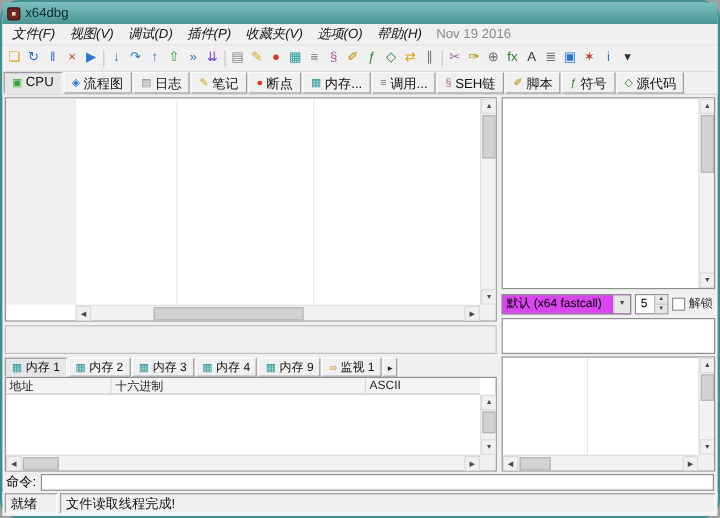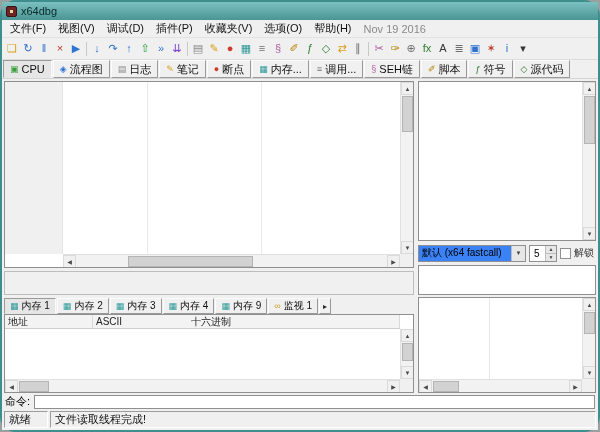--- a/index.html
+++ b/index.html
@@ -65,21 +65,21 @@
   .sb-thumb { position:absolute; background:#d2d2d2; border:1px solid #b4b4b4; }
   .vscroll .sb-thumb { left:1px; width:11px; }
   .hscroll .sb-thumb { top:1px; height:11px; }
   .sb-corner { position:absolute; right:0; bottom:0; width:13px; height:13px; background:#f0f0f0; }
 
   
   #fpu-header { flex:0 0 15px; background:#f0f0f0; border:1px solid #c6c6c6;
                 display:flex; align-items:center; padding:0 4px; font-size:10px; color:#222; }
   #registers { flex:1; }
   #conv-row { flex:0 0 18px; display:flex; align-items:center; gap:3px; }
-  .dropdown { flex:1; height:17px; background:#3b82f6; border:1px solid #8f8f8f; display:flex;
+  .dropdown { flex:1; height:17px; background:#d946ef; border:1px solid #8f8f8f; display:flex;
               align-items:center; font-size:10px; padding-left:3px; position:relative;
               white-space:nowrap; overflow:hidden; }
   .dd-btn { position:absolute; right:0; top:0; width:14px; height:15px; background:#e7e7e7;
             border-left:1px solid #bdbdbd; display:flex; align-items:center; justify-content:center;
             font-size:6px; color:#444; }
   .spinner { width:28px; height:17px; background:#fff; border:1px solid #8f8f8f; position:relative;
              font-size:10px; display:flex; align-items:center; padding-left:4px; }
   .spin-btns { position:absolute; right:0; top:0; width:11px; height:15px; display:flex;
                flex-direction:column; }
   .spin-btns span { flex:1; display:flex; align-items:center; justify-content:center;
@@ -121,21 +121,21 @@
 <body>
 
 <div id="win" style="border-color: rgb(62, 142, 142); border-radius: 16px;">
 
   <div id="titlebar" style="background: linear-gradient(rgb(124, 192, 192), rgb(75, 149, 149));">
     <span id="title-icon"></span>
     <span id="title-text">x64dbg</span>
   </div>
 
   <div id="menubar">
-    <span id="menu-items" style="display:flex;">
+    <span id="menu-items" style="display:flex;font-style:italic;">
         <span class="menu-item">文件(F)</span>
         <span class="menu-item">视图(V)</span>
         <span class="menu-item">调试(D)</span>
         <span class="menu-item">插件(P)</span>
         <span class="menu-item">收藏夹(V)</span>
         <span class="menu-item">选项(O)</span>
         <span class="menu-item">帮助(H)</span>
       </span>
     <span class="menu-date">Nov 19 2016</span>
   </div>
@@ -300,22 +300,22 @@
           </div>
           <div class="tab">
             <span class="tab-ic" style="color: rgb(201, 162, 39);">∞</span>
             <span class="tab-lb">监视 1</span>
           </div>
           <span class="tab-scroll">▸</span>
         </div>
       <div id="dump-table" class="panel">
         <div class="dt-header">
           <span class="dt-col c-addr">地址</span>
+          <span class="dt-col c-hex">十六进制</span>
           <span class="dt-col c-ascii">ASCII</span>
-          <span class="dt-col c-hex">十六进制</span>
         </div>
         <div class="vscroll" style="top:14px;bottom:13px;">
           <span class="sb-btn a">▲</span>
           <span class="sb-thumb" style="top:14px;height:18px;"></span>
           <span class="sb-btn b">▼</span>
         </div>
         <div class="hscroll" style="left:0;right:13px;">
           <span class="sb-btn a">◀</span>
           <span class="sb-thumb" style="left:14px;width:30px;"></span>
           <span class="sb-btn b">▶</span>

